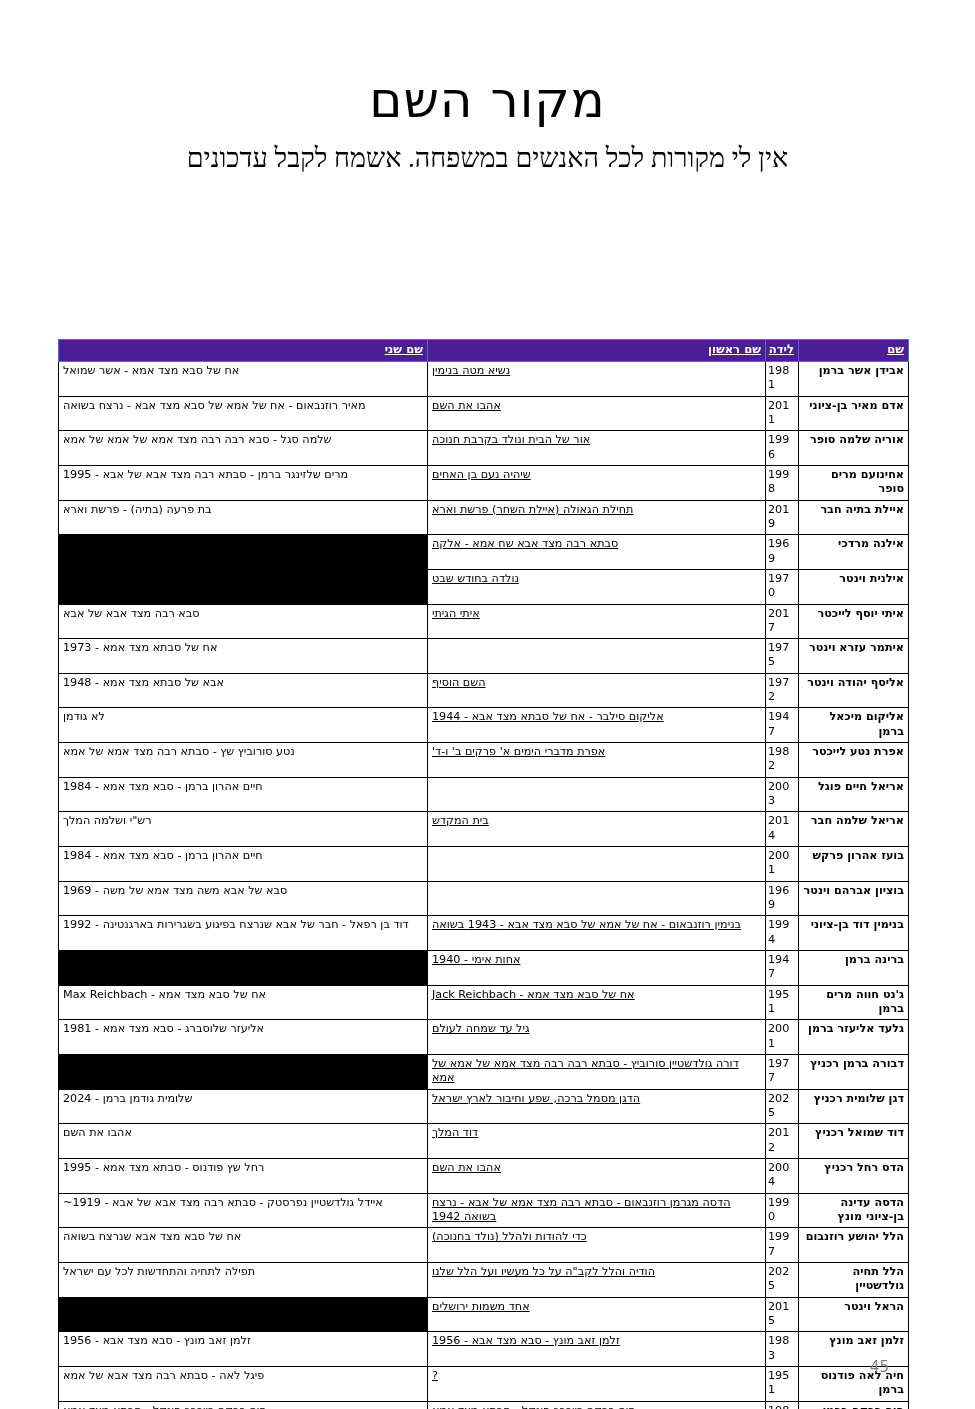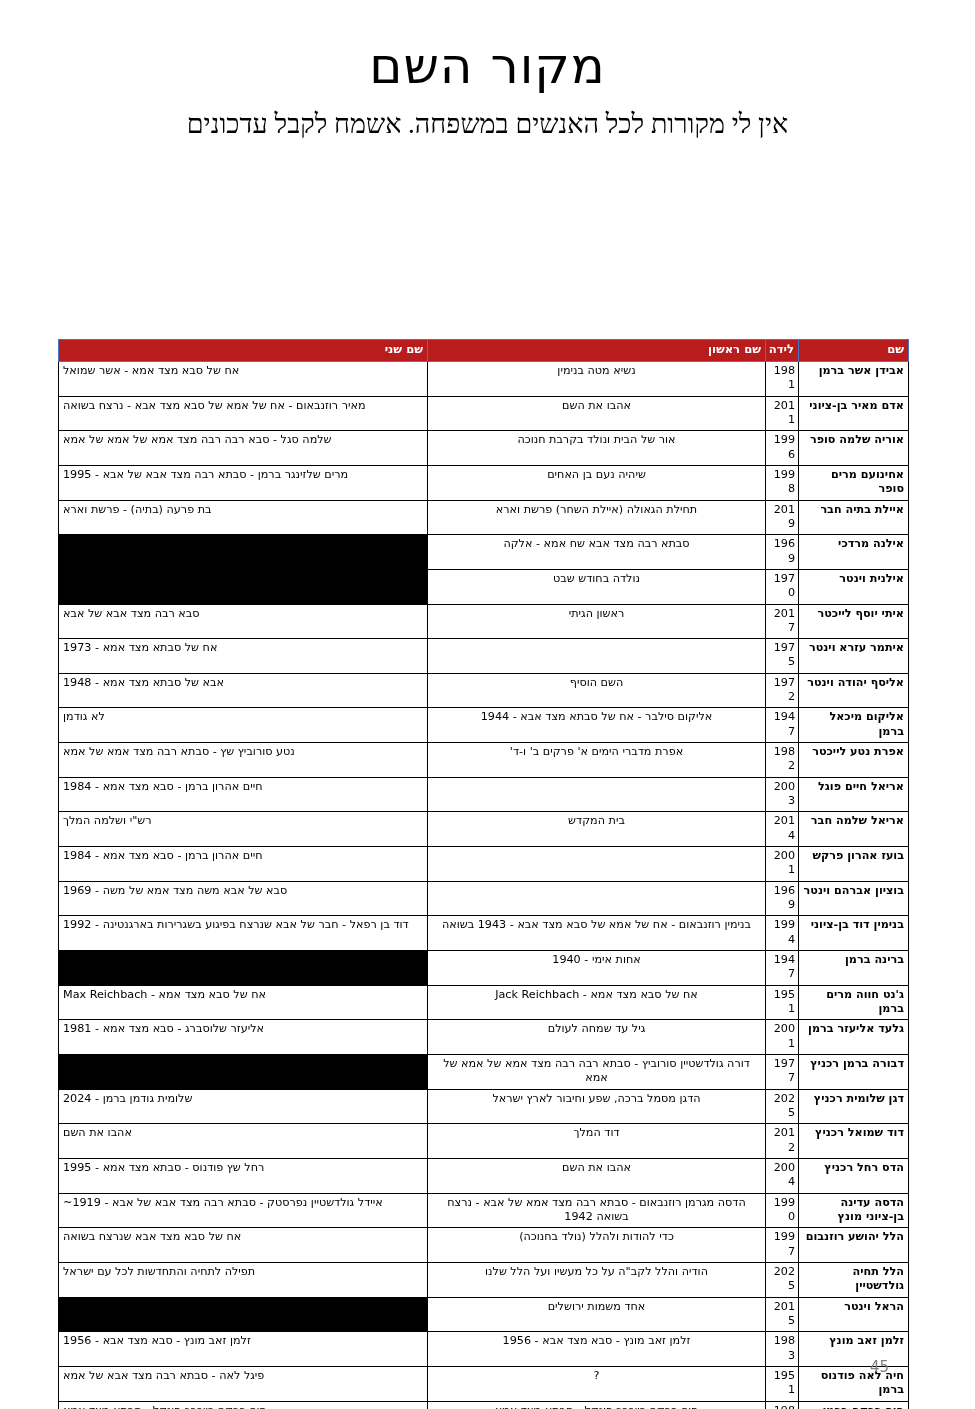--- a/index.html
+++ b/index.html
@@ -20,21 +20,21 @@
   .page {
     width: 975px;
     min-height: 1409px;
     position: relative;
     box-sizing: border-box;
     padding: 0;
   }
 
   
   .title-block {
-    padding-top: 40px;
+    padding-top: 74px;
     text-align: center;
     direction: rtl;
   }
   .doc-title {
     font-size: 50px;
     font-weight: normal;
     letter-spacing: 1px;
     line-height: 1.05;
     margin: 0;
     color: #000;
@@ -61,45 +61,46 @@
     direction: rtl;
     table-layout: fixed;
     font-size: 11.2px;
   }
   table.names col.c-name    { width: 110px; }
   table.names col.c-birth   { width: 33px;  }
   table.names col.c-first   { width: 338px; }
   table.names col.c-second  { width: 369px; }
 
   thead th {
-    background: #b91c1c;
+    background: #4c1d95;
     color: #ffffff;
     font-weight: bold;
     font-size: 11.6px;
     text-align: right;
     padding: 3px 4px 4px 4px;
     border: 1px solid #4472C4;
     line-height: 1.2;
     vertical-align: middle;
     white-space: nowrap;
+    text-decoration: underline;
   }
   thead th.h-birth { text-align: center; }
 
   tbody td {
     border: 1px solid #000000;
     padding: 2px 4px 3px 4px;
     vertical-align: top;
     line-height: 1.28;
     text-align: right;
     word-wrap: break-word;
     overflow-wrap: break-word;
   }
   tbody td.c-name   { text-align: right; white-space: normal; font-weight: bold; }
-  tbody td.c-birth  { text-align: right; direction: ltr; padding-right: 3px; padding-left: 2px;}
-  tbody td.c-first  { text-align: center; }
+  tbody td.c-birth  { text-align: left; direction: ltr; padding-right: 3px; padding-left: 2px;}
+  tbody td.c-first  { text-align: left; text-decoration: underline; }
   tbody td.c-second { text-align: left; }
 
   td.redacted {
     background: #000000;
     color: #000000;
   }
 
   
   .page-number {
     position: absolute;
@@ -186,21 +187,21 @@
           </tr>
           <tr>
             <td class="c-name">אילנית וינטר</td>
             <td class="c-birth">1970</td>
             <td class="c-first">נולדה בחודש שבט</td>
             <td class="c-second redacted"></td>
           </tr>
           <tr>
             <td class="c-name">איתי יוסף לייכטר</td>
             <td class="c-birth">2017</td>
-            <td class="c-first">ראשון הגיתי</td>
+            <td class="c-first">איתי הגיתי</td>
             <td class="c-second">סבא רבה מצד אבא של אבא</td>
           </tr>
           <tr>
             <td class="c-name">איתמר עזרא וינטר</td>
             <td class="c-birth">1975</td>
             <td class="c-first"></td>
             <td class="c-second">אח של  סבתא מצד אמא - 1973</td>
           </tr>
           <tr>
             <td class="c-name">אליסף יהודה וינטר</td>

